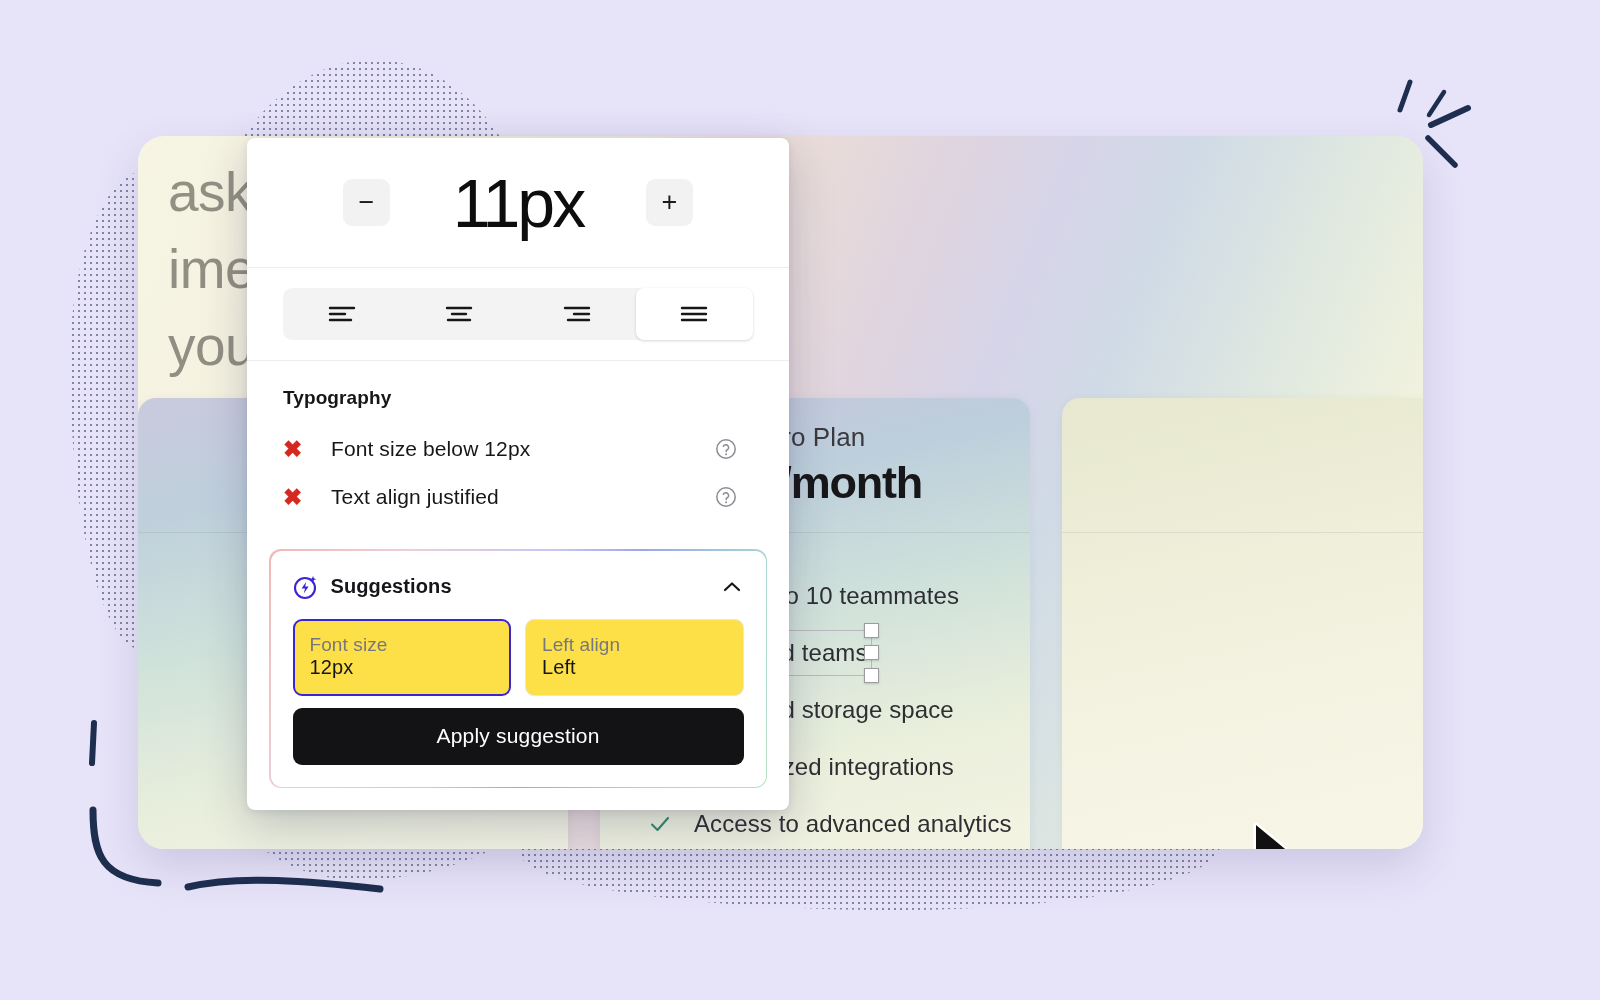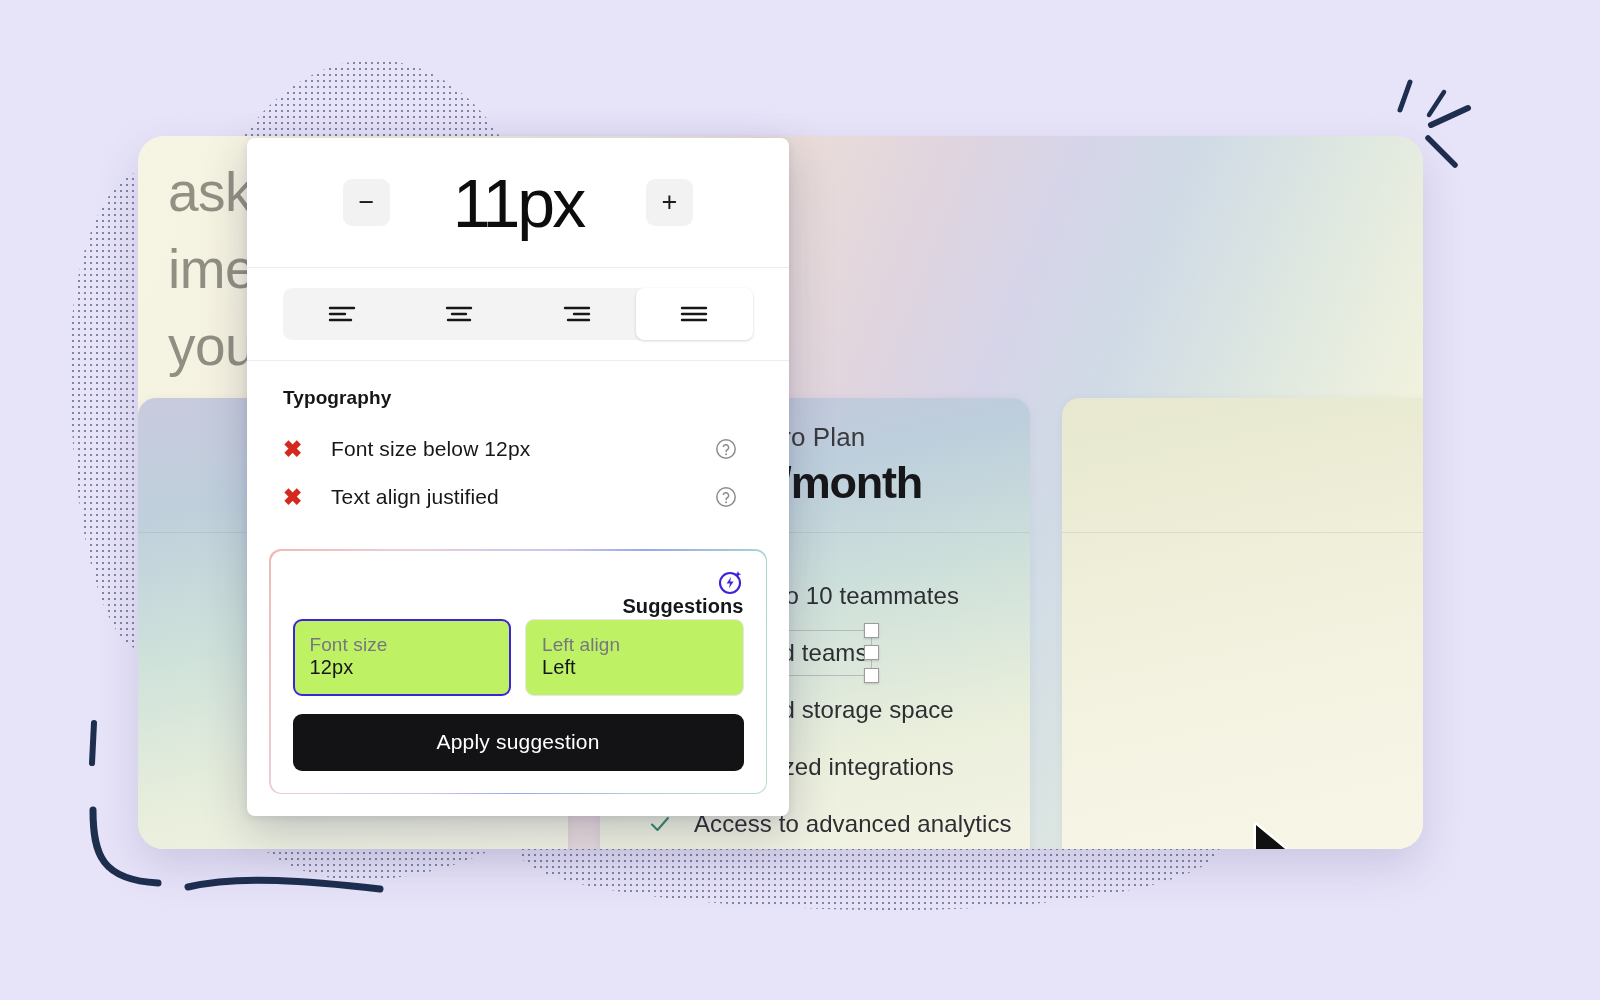--- a/index.html
+++ b/index.html
@@ -232,51 +232,50 @@
     border-radius: 12px;
     padding: 1.5px;
     background: linear-gradient(118deg, #f0b9b4 0%, #eccfd8 22%, #c8c6f2 46%, #9aa7ee 60%, #a8d6d2 80%, #b7e0c4 100%);
   }
   .sugg {
     background: #fff;
     border-radius: 11px;
     padding: 18px 22px 22px 22px;
   }
   .sugg-head {
-    display: flex; align-items: flex-end;
+    display: flex; align-items: center;
     height: 36px;
     margin-bottom: 14px;
-    flex-direction: column;
   }
   .spark-icon { width: 26px; height: 26px; flex: none; }
   .sugg-title {
     font-size: 20px; font-weight: 700; color: #16161a;
     margin-left: 12px; flex: 1;
     letter-spacing: .1px;
   }
   .chev { width: 24px; height: 24px; cursor: pointer; }
 
   .sugg-cards { display: flex; gap: 14px; }
   .sugg-card {
     flex: 1;
     border: 1.5px solid #e6e6e8;
     border-radius: 9px;
     padding: 14px 16px 16px 16px;
     cursor: pointer;
-    background: #bef264;
+    background: #fde047;
   }
   .sugg-card.selected {
     border: 2.5px solid #3d24d6;
     padding: 13px 15px 15px 15px;
   }
   .sc-label { font-size: 19px; color: #777780; letter-spacing: .1px; }
   .sc-value { font-size: 20px; color: #16161a; letter-spacing: .1px; }
 
   .apply-btn {
-    margin-top: 18px;
+    margin-top: 12px;
     width: 100%;
     height: 57px;
     border: none; border-radius: 9px;
     background: #131315;
     color: #fff;
     font-size: 21px;
     font-family: "Liberation Sans", sans-serif;
     cursor: pointer;
     letter-spacing: .2px;
   }

